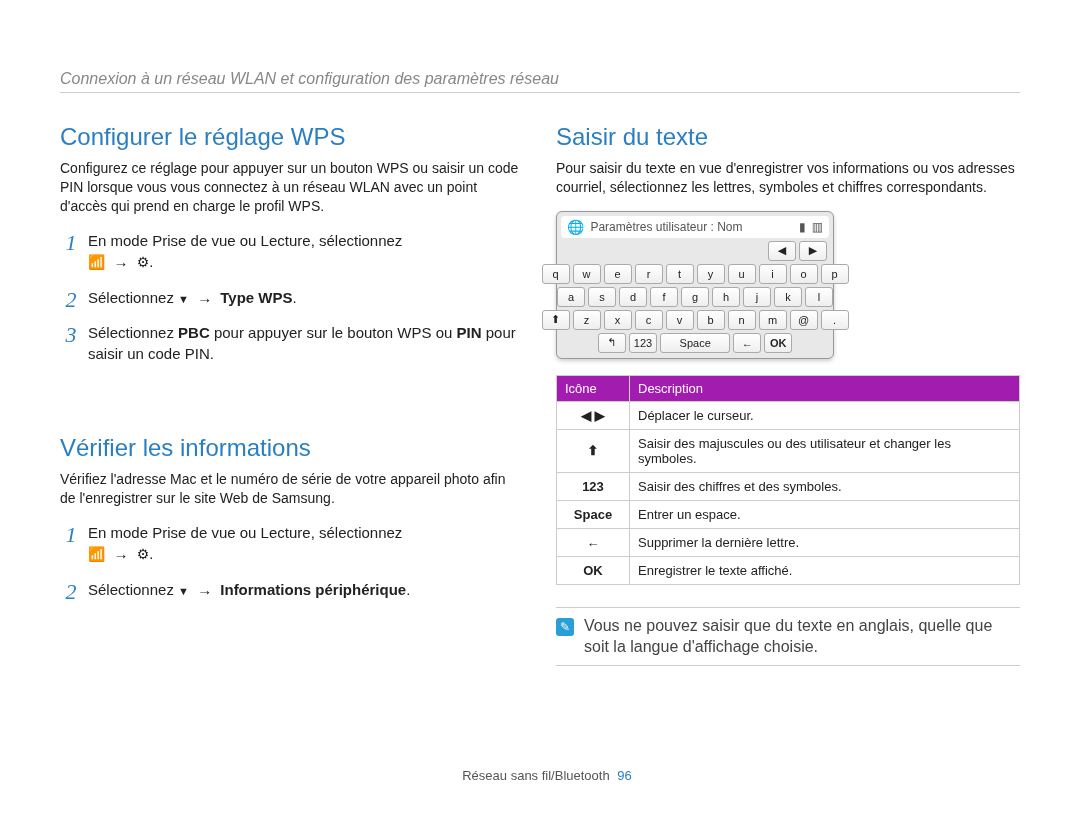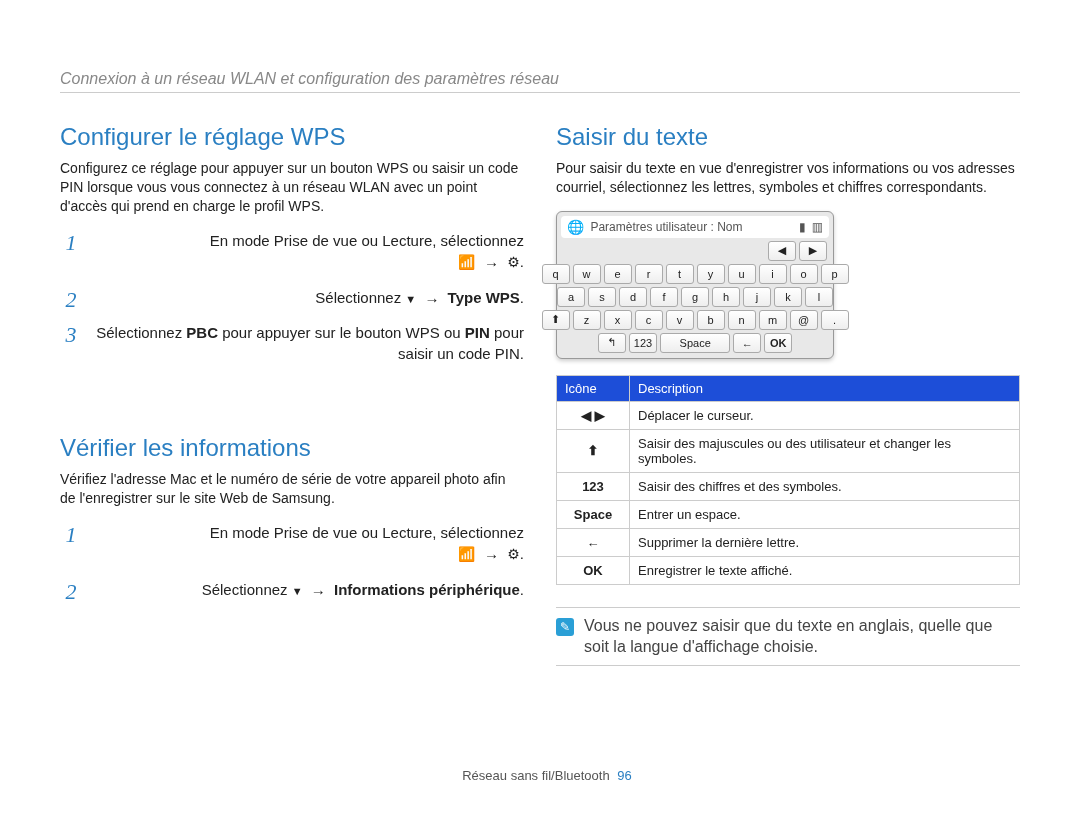--- a/index.html
+++ b/index.html
@@ -39,21 +39,20 @@
   .para {
     font-size: 14px;
     line-height: 1.35;
     margin-bottom: 14px;
   }
   ol.steps {
     list-style: none;
     padding: 0;
     margin: 0;
     counter-reset: st;
-    text-align: right;
   }
   ol.steps > li {
     counter-increment: st;
     position: relative;
     padding-left: 28px;
     margin-bottom: 14px;
     font-size: 15px;
     line-height: 1.4;
   }
   ol.steps > li::before {
@@ -125,21 +124,21 @@
   .key.wide { min-width: 60px; }
   .key.ok { font-weight: bold;}
 
   
   table.icon-tbl {
     border-collapse: collapse;
     width: 100%;
     font-size: 13px;
   }
   table.icon-tbl th {
-    background: #1d4ed8;
+    background: #a21caf;
     color: #fff;
     text-align: left;
     font-weight: 400;
     padding: 5px 8px;
     border: 1px solid #ccc;
     margin-top: 36px;
   }
   table.icon-tbl td {
     border: 1px solid #ccc;
     padding: 6px 8px;

